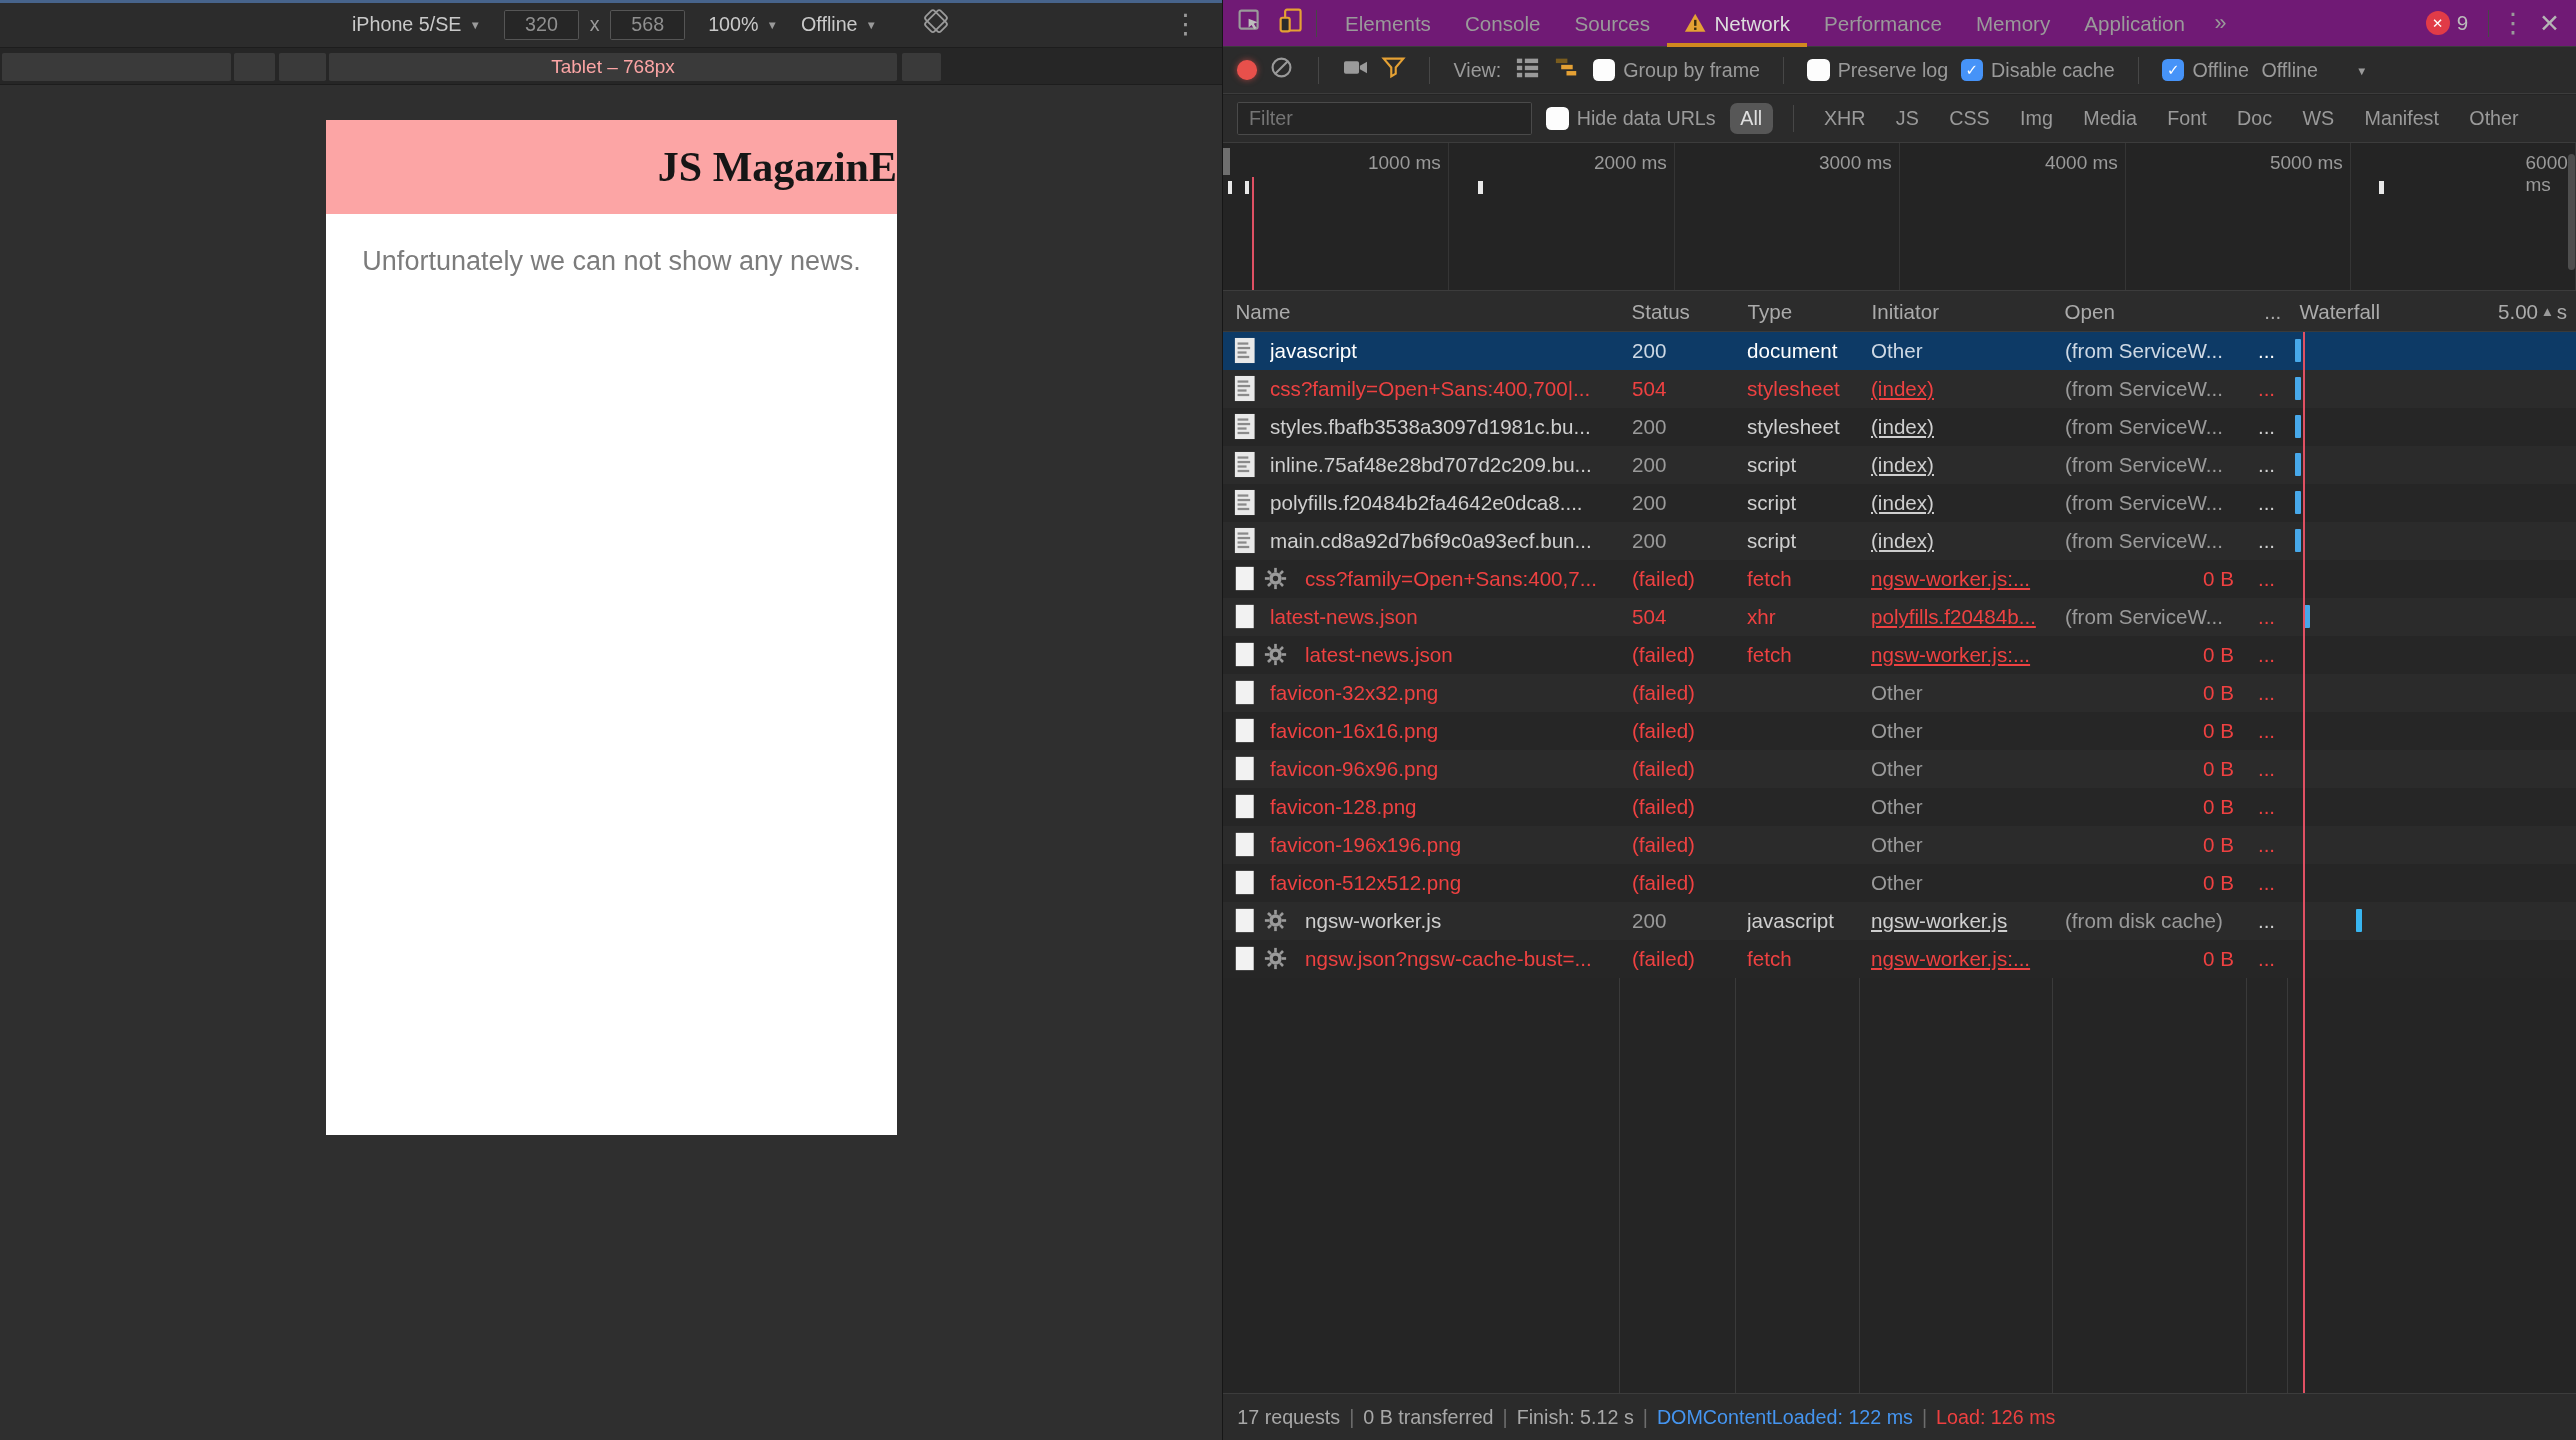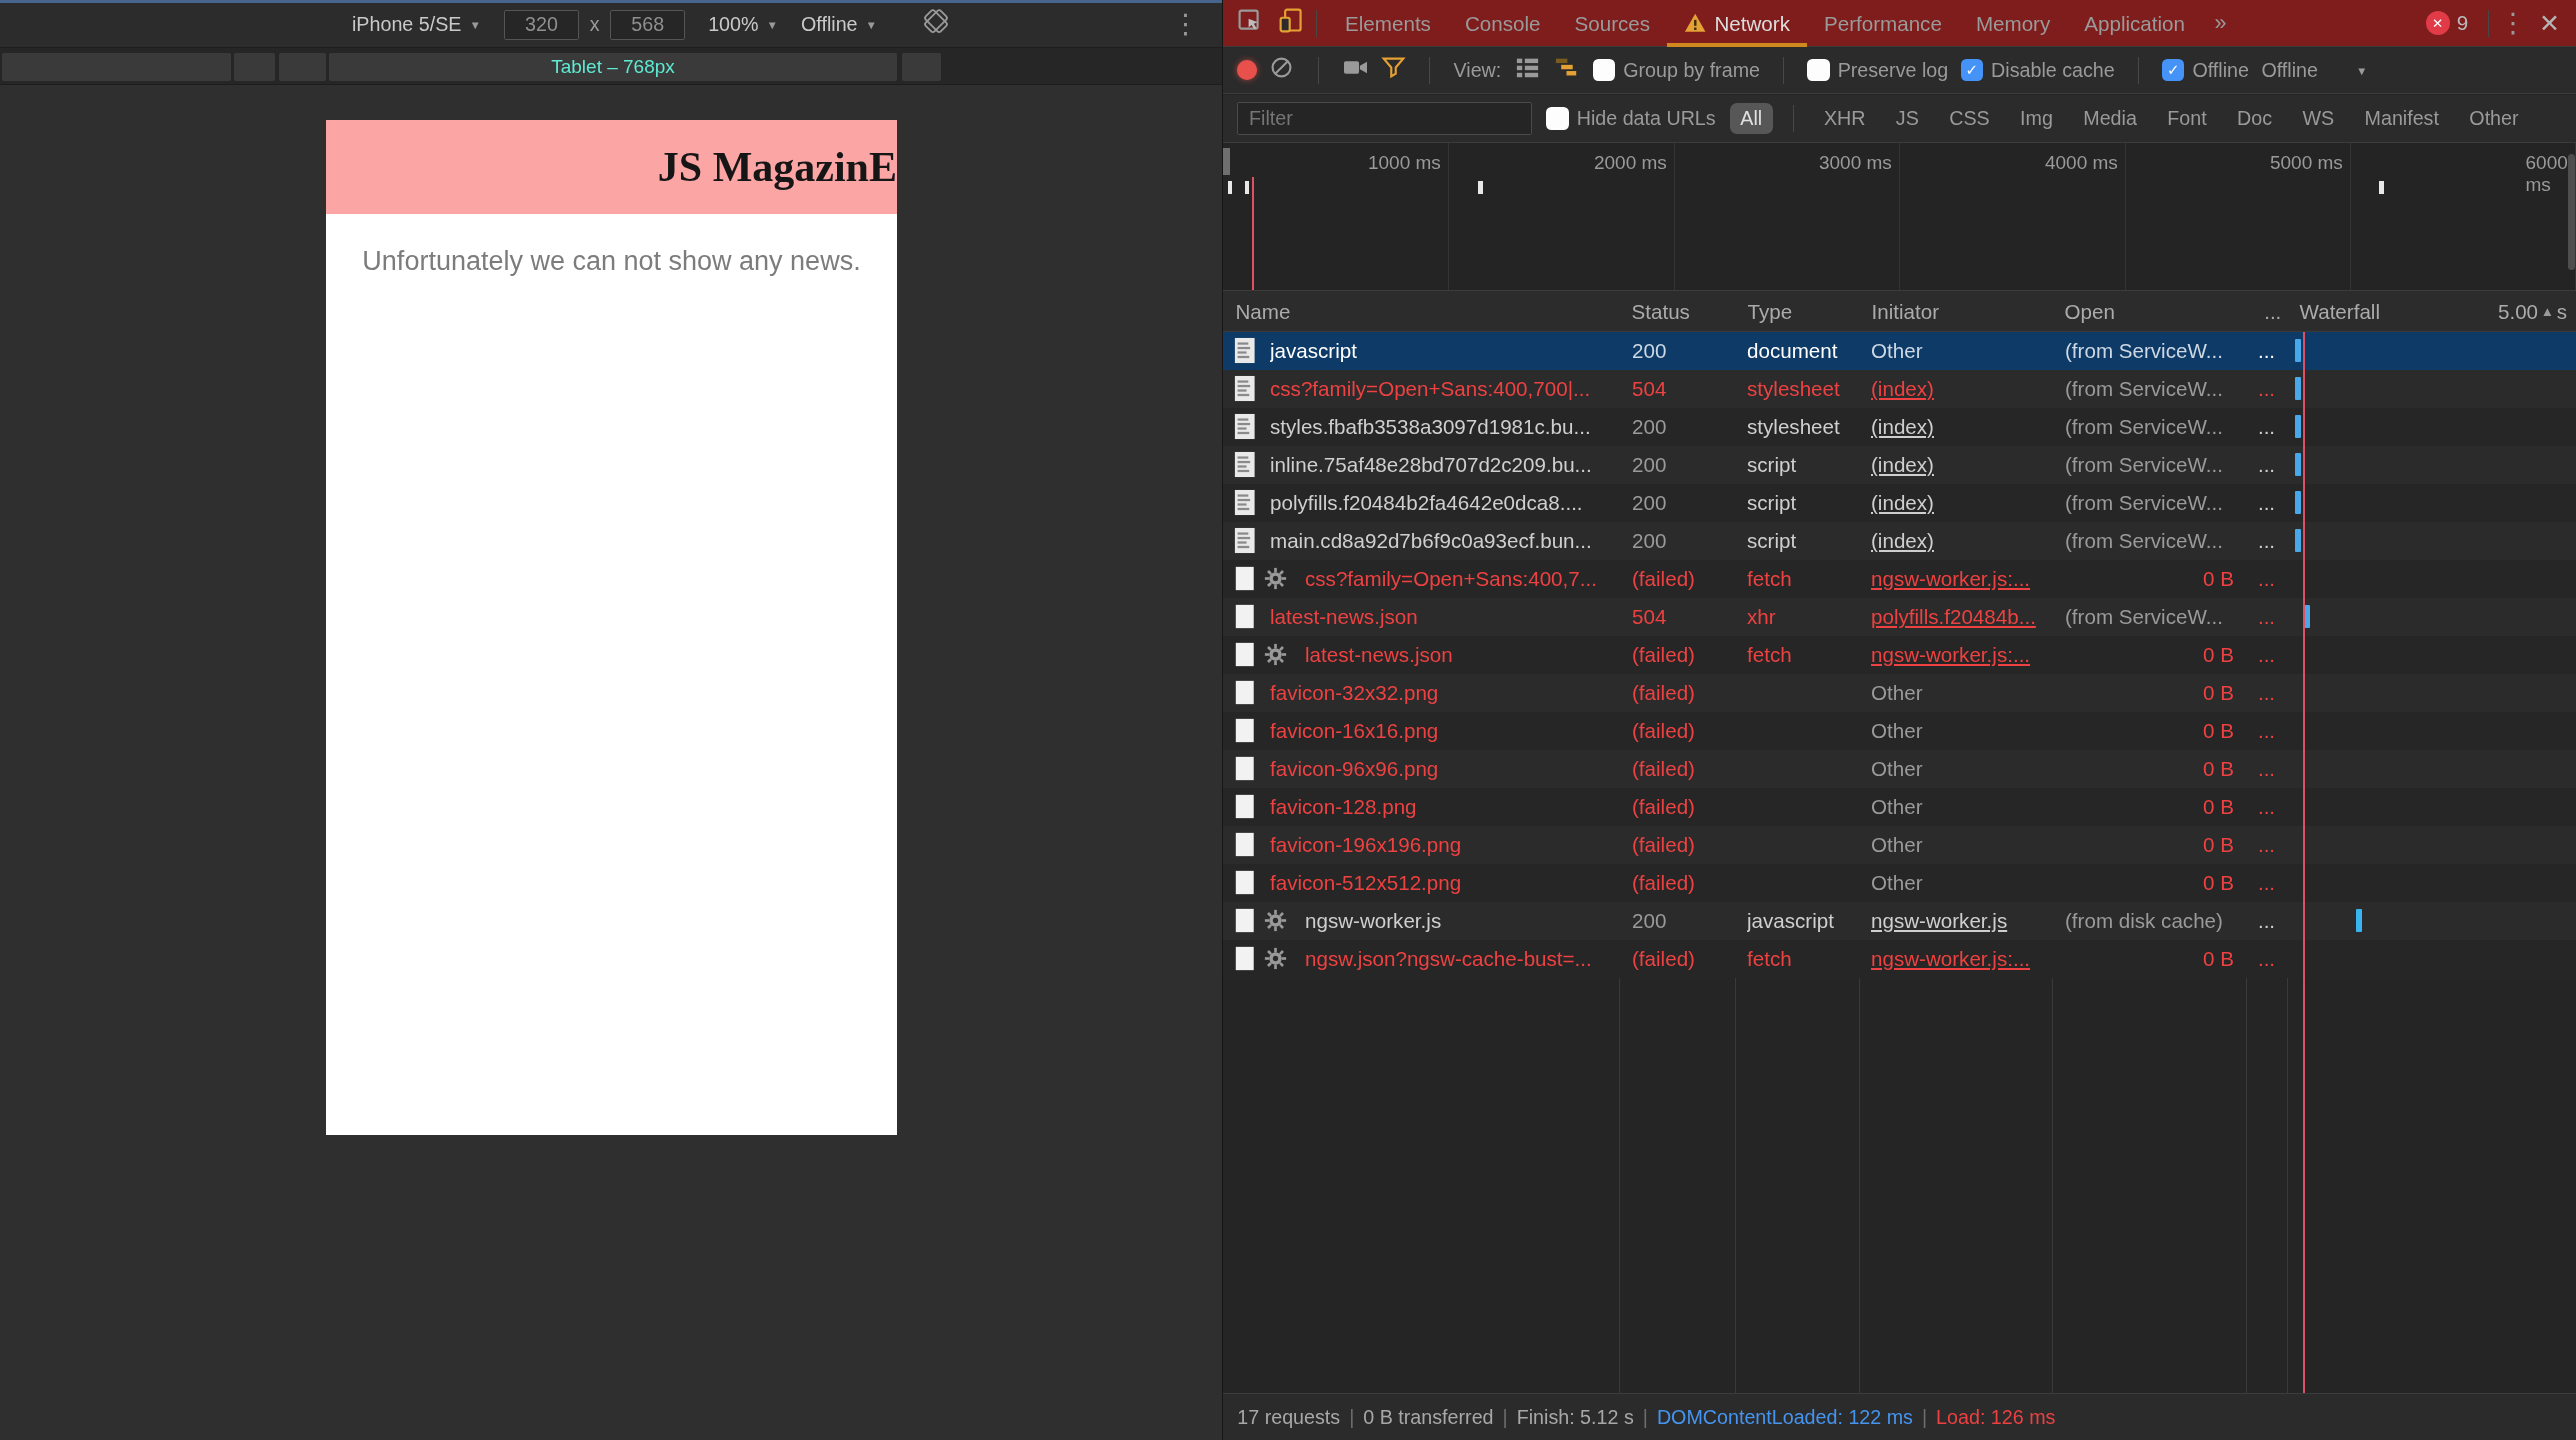--- a/index.html
+++ b/index.html
@@ -17,34 +17,34 @@
   .caret { font-size:11.6px; color:#9a9a9a; margin-left:8px; }
   .dim-input { width:75px; height:30px; background:#262626; border:0.9px solid #555; border-radius:1.8px;
     color:#8f8f8f; text-align:center; font-size:19.7px; font-family:inherit; }
   .times { color:#9a9a9a; margin:0 10.7px; }
   .rotate-icon { margin-left:19.7px; }
   .kebab { margin-left:auto; margin-right:23px; color:#9a9a9a; font-size:27px; line-height:27px; }
 
   .media-bar { position:absolute; left:0; top:48px; width:100%; height:37px; background:#262626;
     border-bottom:0.9px solid #1d1d1d; }
   .mq-seg { position:absolute; top:4.5px; height:28px; background:#3a3a3a; border-radius:1.8px; }
-  .mq-label { display:flex; align-items:center; justify-content:center; color:#5eead4; font-size:19px;text-align:center; }
+  .mq-label { display:flex; align-items:center; justify-content:center; color:#fca5a5; font-size:19px;text-align:center; }
 
   .viewport-area { position:absolute; left:0; top:85px; width:100%; height:1355px; background:#2f2f2f; }
   .phone { position:absolute; left:326px; top:35px; width:571px; height:1015px; background:#ffffff; }
   .app-header { height:94px; background:#fca5a5; display:flex; align-items:center; justify-content:flex-end; }
   .app-title { font-family:"Liberation Serif","DejaVu Serif",serif; font-weight:700; font-size:42px; color:#161616; }
   .app-message { padding-top:32px; text-align:center; font-size:27px; color:#7c7c7c; }
 
   
   .devtools { position:absolute; left:1222px; top:0; width:1354px; height:1440px; background:#252525;
     border-left:0.9px solid #161616; color:#9a9a9a; }
   .sep { width:0.9px; height:27px; background:#474747; margin:0 10.7px; flex:0 0 0.9px; }
 
-  .tabbar { position:absolute; left:0; top:0; width:100%; height:47px; background:#7f1d1d;
+  .tabbar { position:absolute; left:0; top:0; width:100%; height:47px; background:#701a75;
     border-bottom:0.9px solid #3c3c3c; display:flex; align-items:center; font-size:20.6px; }
   .tabbar-icons { display:flex; align-items:center; padding-left:12.5px; gap:14.3px; }
   .tab { position:relative; height:47px; line-height:47px; padding:0 17px; color:#9a9a9a; display:flex; align-items:center; }
   .tab.active { color:#dddddd; }
   .tab.active::after { content:""; position:absolute; left:0; right:0; bottom:0; height:3.6px; background:#d0891f; }
   .warn-icon { margin-right:8px; display:flex; }
   .tab-overflow { padding:0 12.5px; color:#9a9a9a; font-size:21.5px; }
   .tabbar-right { margin-left:auto; display:flex; align-items:center; margin-right:16px; }
   .err-badge { width:24px; height:24px; border-radius:50%; background:#e13b47; color:#fff; font-size:13.4px;
     font-weight:700; display:flex; align-items:center; justify-content:center; }

